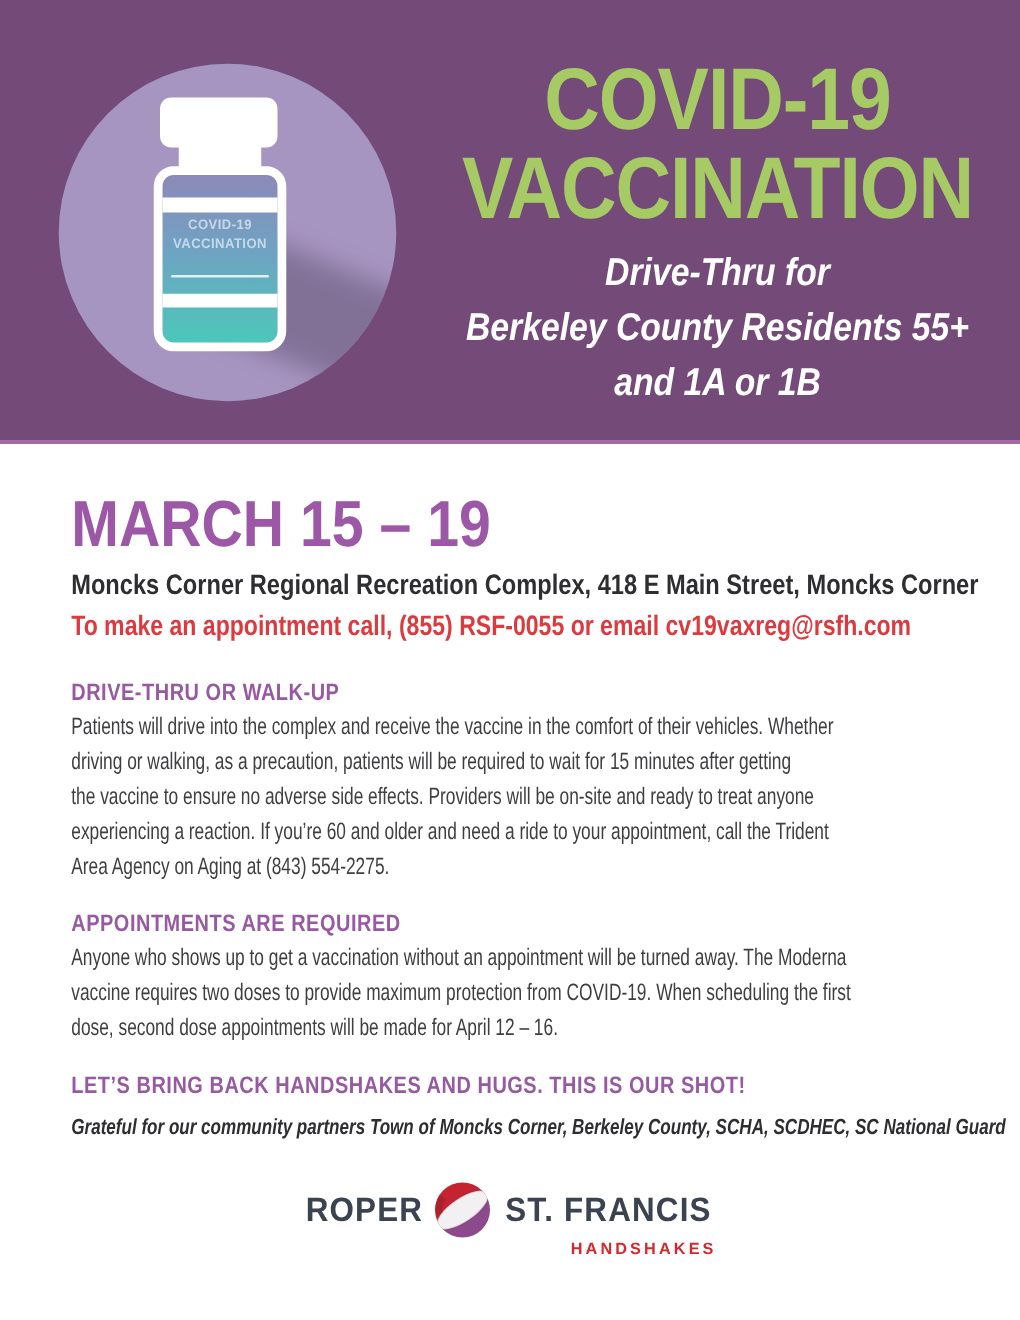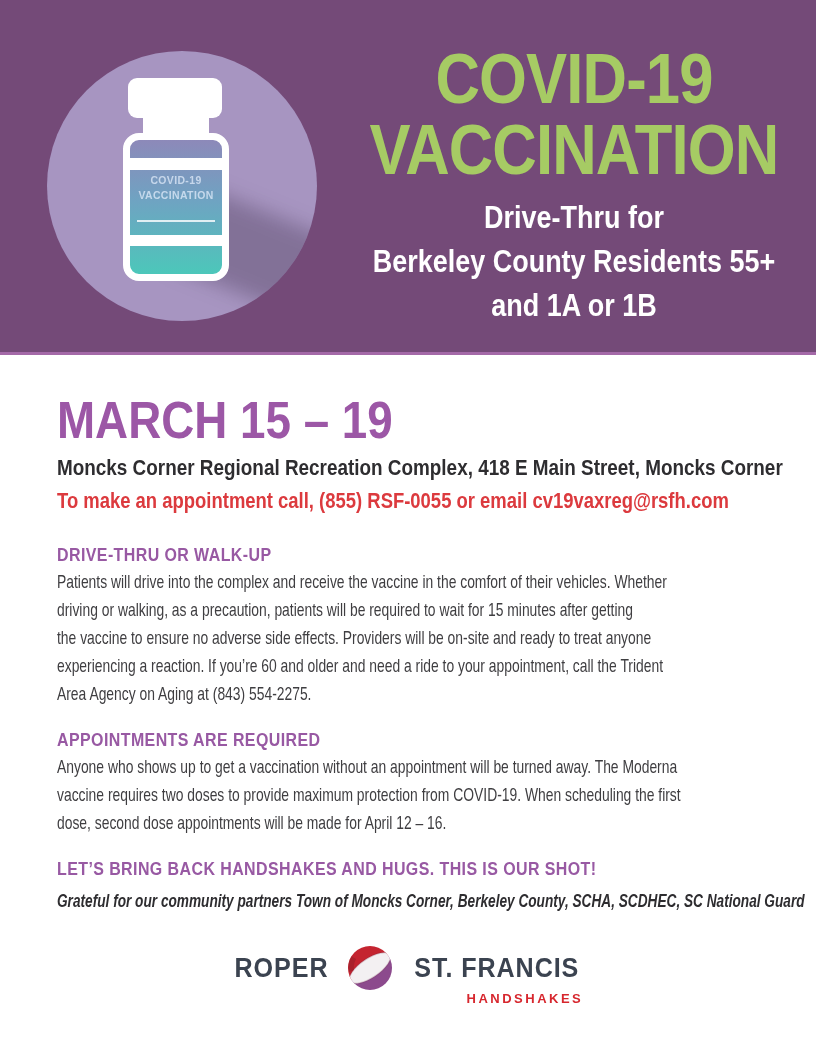--- a/index.html
+++ b/index.html
@@ -35,21 +35,21 @@
     font-size:11px;font-weight:bold;line-height:15px;letter-spacing:.4px;
     color:rgba(228,238,252,.72);transform:scaleX(.95);
   }
   .hero-title{
     position:absolute;left:336px;top:44px;width:476px;text-align:center;
     color:#a6cb64;font-weight:bold;font-size:70px;line-height:71px;letter-spacing:-1px;
   }
   .hero-title-line{transform:scaleX(.88);}
   .hero-sub{
     position:absolute;left:336px;top:196px;width:476px;text-align:center;
-    color:#ffffff;font-weight:bold;font-size:31px;line-height:44px;
+    color:#ffffff;font-weight:bold;font-size:31px;line-height:44px;font-style:italic;
   }
   .hero-sub-line{transform:scaleX(.87);}
   
   .abs{position:absolute;white-space:nowrap;transform-origin:0 50%;}
   .date-heading{
     left:57px;top:394px;font-size:52px;line-height:52px;font-weight:bold;
     color:#9c57a6;letter-spacing:0;transform:scaleX(.88);
   }
   .location-line{left:57px;top:456px;font-size:22.5px;line-height:24px;font-weight:bold;color:#2e2d30;transform:scaleX(.84);}
   .contact-line{left:57px;top:489px;font-size:22.5px;line-height:24px;font-weight:bold;color:#dc3a3e;transform:scaleX(.82);}
@@ -64,21 +64,21 @@
   .body-copy-1{top:568px;}
   .body-copy-2{top:753px;}
   .copy-line{white-space:nowrap;transform:scaleX(.73);transform-origin:0 50%;}
   .partners-line{
     left:57px;top:891px;font-size:17.5px;line-height:20px;font-weight:bold;font-style:italic;
     color:#2e2d30;transform:scaleX(.78);
   }
   
   .logo-wrap{position:absolute;left:0;top:946px;width:816px;display:flex;justify-content:center;}
   .logo-block{display:flex;flex-direction:column;}
-  .logo-row{display:flex;align-items:center;gap:16px;justify-content:flex-end;}
+  .logo-row{display:flex;align-items:center;gap:6px;justify-content:flex-end;}
   .logo-word{font-size:27px;font-weight:bold;color:#3b4350;letter-spacing:1px;transform:scaleX(.93);white-space:nowrap;}
   .logo-healthcare{
     align-self:flex-end;margin-top:1px;padding-right:2px;
     font-size:13px;font-weight:bold;color:#d7272e;letter-spacing:2.5px;white-space:nowrap;
   }
 </style>
 </head>
 <body>
 
 <div class="page">

